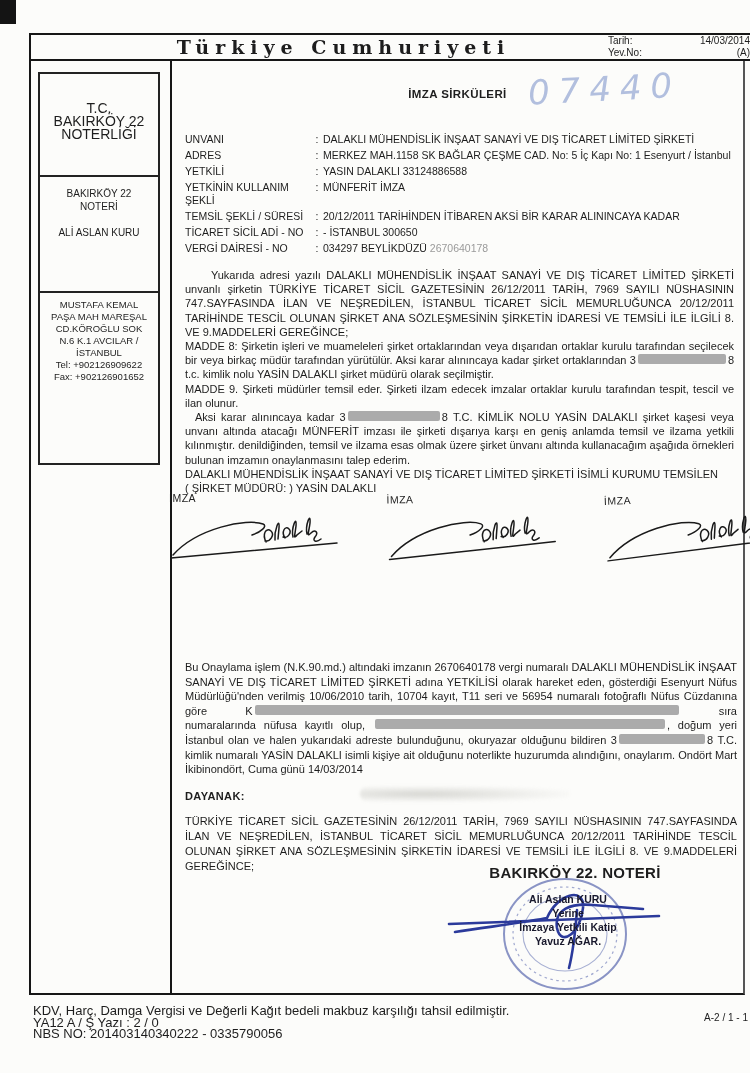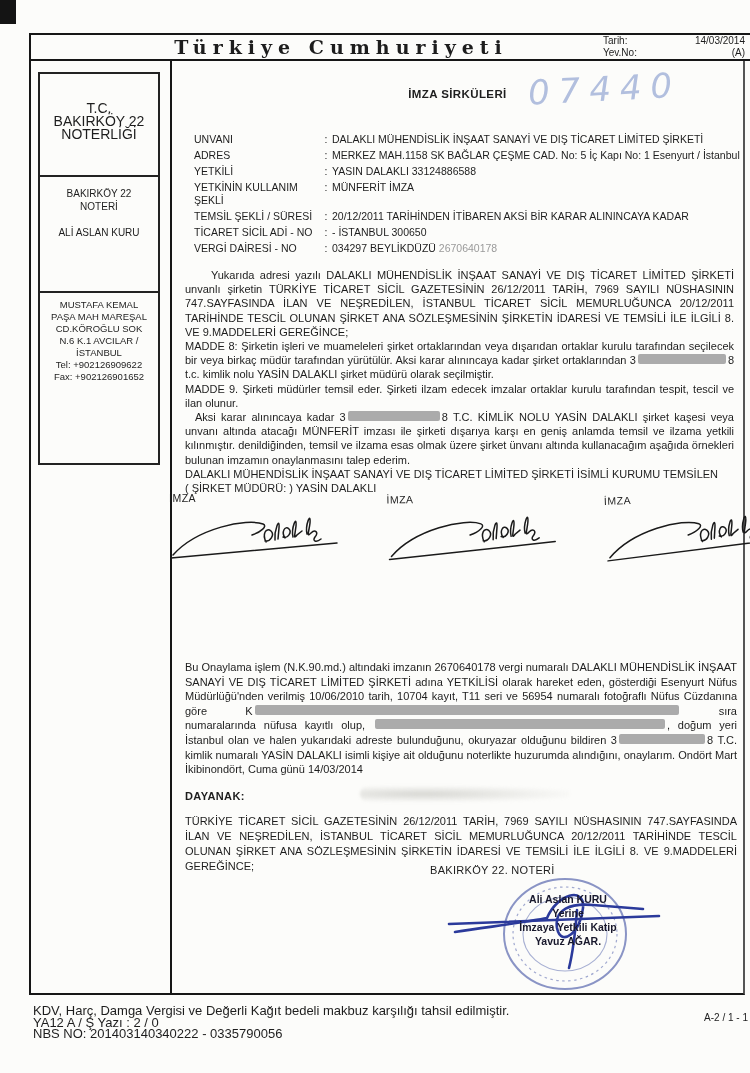--- a/index.html
+++ b/index.html
@@ -10,39 +10,39 @@
   .redact{display:inline-block;height:10px;background:#ababab;border-radius:2px;
           vertical-align:baseline;margin:0 2px;}
   
   .corner-artifact{position:absolute;left:0;top:0;width:16px;height:24px;background:#141414;}
   
   .hdr{position:absolute;left:29px;top:33px;width:721px;height:28px;
        border-top:2px solid #161616;border-bottom:2px solid #161616;border-left:2px solid #161616;
        display:flex;align-items:center;box-sizing:border-box;}
   .hdr-title{flex:1;text-align:center;padding-left:48px;font-family:"DejaVu Serif",serif;
              font-weight:bold;font-size:19px;letter-spacing:6px;white-space:nowrap;}
-  .hdr-right{width:142px;font-size:10px;line-height:12px;padding-right:5px;}
+  .hdr-right{width:142px;font-size:10px;line-height:12px;}
   .hdr-row{display:flex;justify-content:space-between;}
   .handwritten-no{position:absolute;left:528px;top:68px;width:180px;
                   font-family:"DejaVu Sans",sans-serif;font-style:italic;font-size:34px;
                   letter-spacing:9px;color:#8b9fd0;opacity:.65;transform:rotate(-3deg);}
   
   .mainbox{position:absolute;left:29px;top:61px;width:716px;height:934px;box-sizing:border-box;
            border-left:2px solid #161616;border-right:2px solid #555;border-bottom:2px solid #161616;}
   .side-divider{position:absolute;left:170px;top:61px;width:2px;height:934px;background:#161616;}
   
   .sidebox{position:absolute;left:38px;width:122px;box-sizing:border-box;border:2px solid #222;
            text-align:center;white-space:pre-line;}
   .sidebox1{top:72px;height:105px;font-size:14px;line-height:13px;padding-top:28px;}
   .sidebox2{top:175px;height:118px;font-size:10px;line-height:13px;padding-top:12px;border-top:none;}
   .sidebox3{top:291px;height:174px;font-size:9.5px;line-height:12px;padding-top:8px;border-top:none;}
   
   .doc-title{position:absolute;left:185px;top:88px;width:545px;text-align:center;
              font-weight:bold;font-size:11.5px;letter-spacing:.4px;}
-  .fields{position:absolute;left:194px;top:133px;width:552px;font-size:10.5px;line-height:13px;}
+  .fields{position:absolute;left:185px;top:133px;width:552px;font-size:10.5px;line-height:13px;}
   .frow{display:flex;margin-bottom:3px;}
   .flabel{width:126px;flex:0 0 126px;}
   .fsep{width:12px;flex:0 0 12px;text-align:center;}
   .fval{flex:1;}
   .paras{position:absolute;left:185px;top:268px;width:549px;font-size:11px;line-height:14.2px;
          text-align:justify;}
   .p-indent{text-indent:26px;}
   .p-indent-sm{text-indent:10px;}
   .p-left{text-align:left;}
   
@@ -55,22 +55,22 @@
   
   .cert{position:absolute;left:185px;top:660px;width:552px;font-size:11px;line-height:14.6px;
         text-align:justify;}
   .dayanak{position:absolute;left:185px;top:790px;font-size:11px;font-weight:bold;letter-spacing:.4px;}
   .smudge{position:absolute;left:360px;top:786px;width:210px;height:16px;border-radius:8px;
           background:radial-gradient(ellipse at 30% 50%, #b9b9b3 0%, rgba(200,200,195,.35) 55%, transparent 80%);
           filter:blur(1.5px);opacity:.55;}
   .basis{position:absolute;left:185px;top:814px;width:552px;font-size:11px;line-height:15px;
          text-align:justify;}
   
-  .notary-title{position:absolute;left:430px;top:864px;width:290px;text-align:left;
-                font-weight:normal;font-size:11px;letter-spacing:.3px;}
+  .notary-title{position:absolute;left:430px;top:864px;width:290px;text-align:center;
+                font-weight:bold;font-size:15px;letter-spacing:.3px;}
   .stamp-svg{position:absolute;left:495px;top:876px;opacity:.8;}
   .notary-sig-svg{position:absolute;left:445px;top:878px;}
   .stamp-text{position:absolute;left:468px;top:892px;width:200px;text-align:center;
               font-size:10.5px;font-weight:bold;line-height:14px;color:#18182c;white-space:pre-line;}
   
   .footer{position:absolute;left:33px;top:1005px;font-size:13px;line-height:11.5px;}
   .page-ref{position:absolute;right:2px;top:1012px;font-size:10px;}
 </style>
 </head>
 <body>

